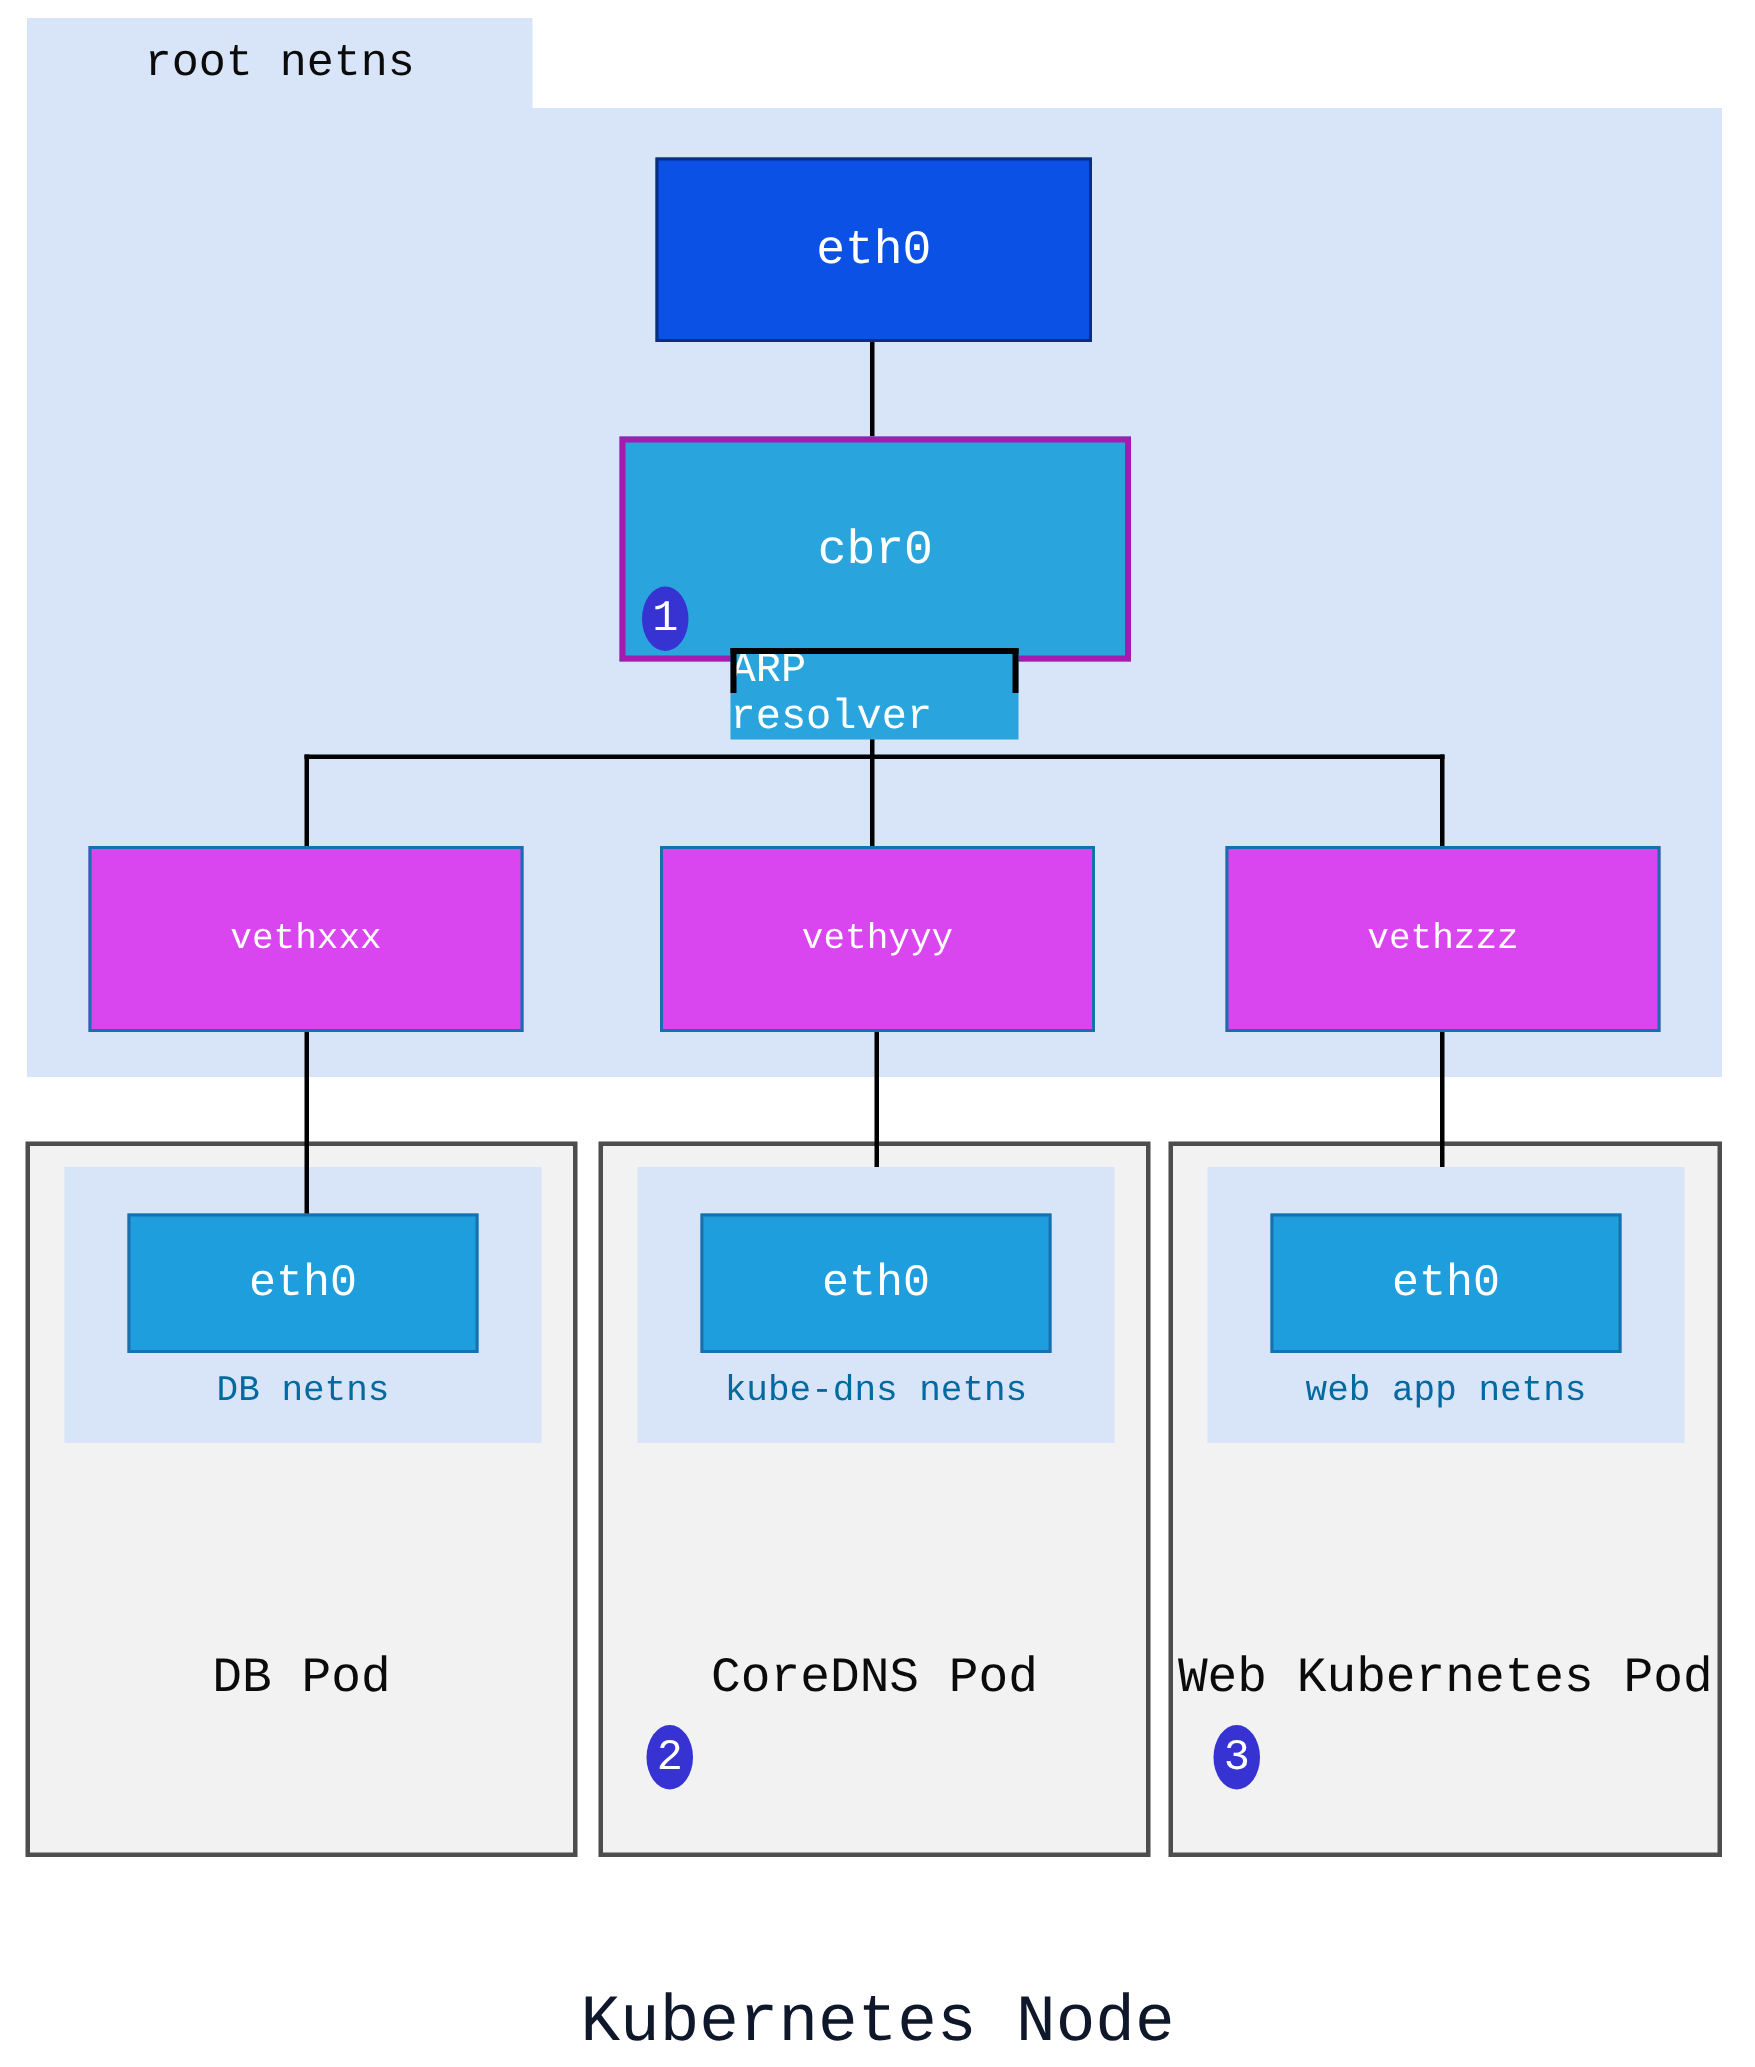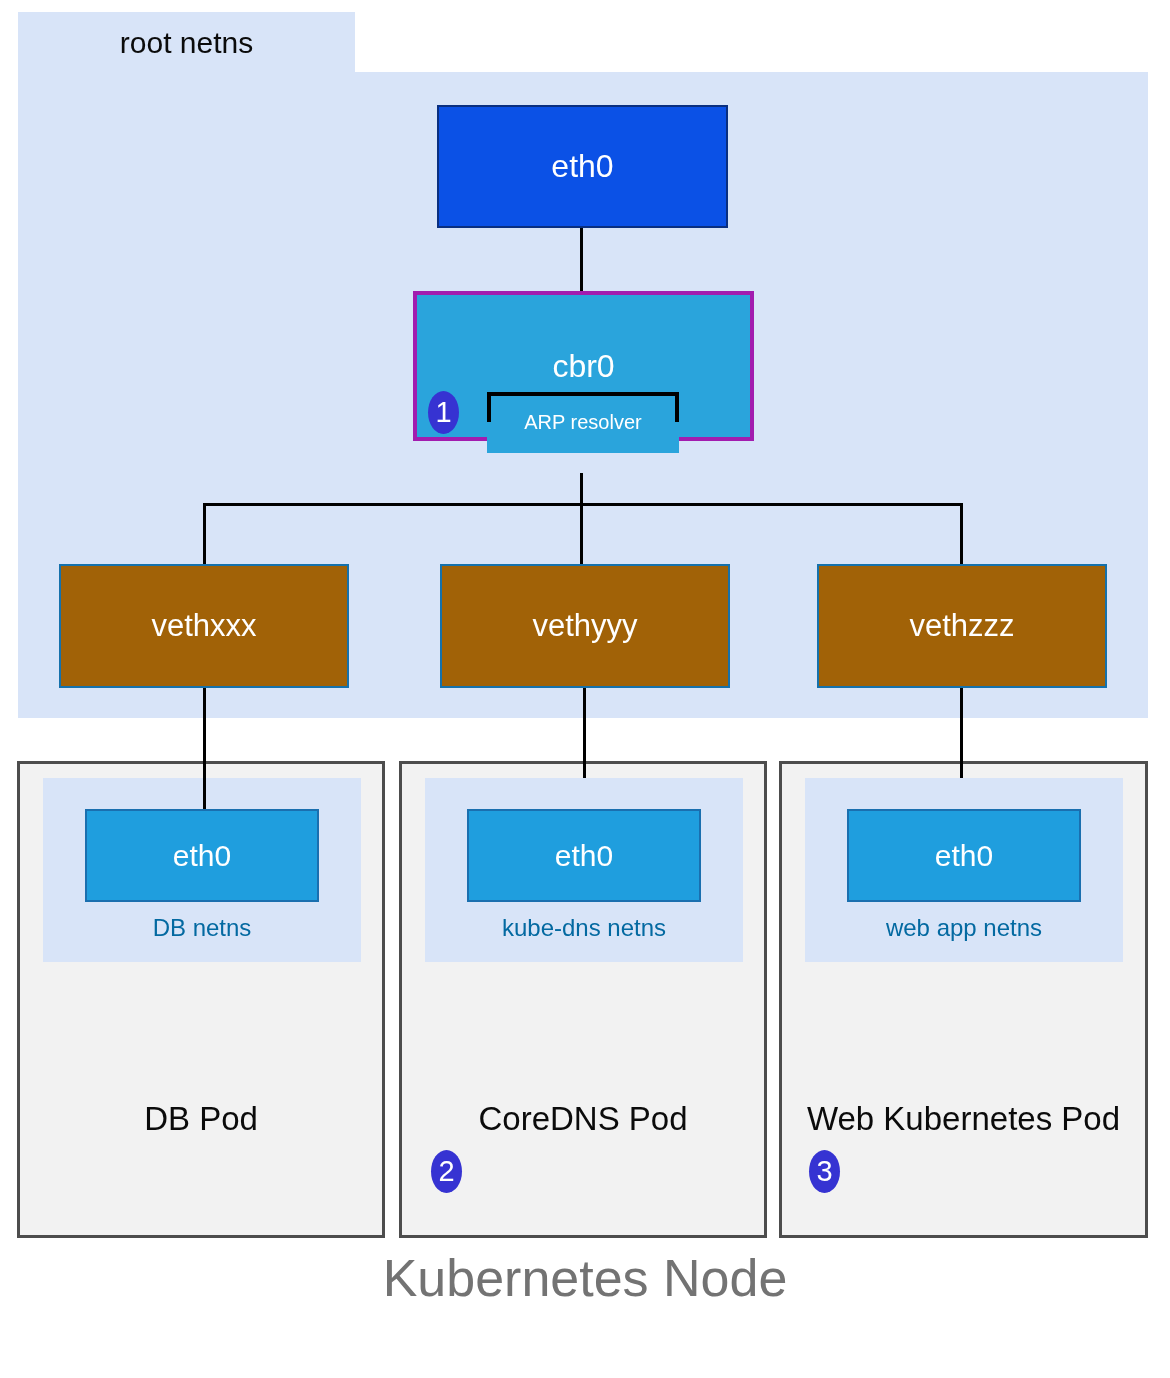--- a/index.html
+++ b/index.html
@@ -1,20 +1,20 @@
 <!DOCTYPE html>
 <html><head>
 <meta charset="utf-8">
 <style>
   html,body{margin:0;padding:0;background:#ffffff;}
   .canvas{
     position:relative;
     width:1170px;height:1378px;
     background:#ffffff;
-    font-family:Liberation Sans, sans-serif;
+    font-family:Liberation Mono, monospace;
     color:#111;
     overflow:hidden;
   }
   
   .rootns-tab{
     position:absolute;left:18px;top:12px;width:337px;height:61px;
     background:#d8e4f8;z-index:0;
     display:flex;align-items:center;justify-content:center;
   }
   .rootns-tab span{font-size:30px;color:#0b0b0b;}
@@ -34,30 +34,30 @@
   }
   .eth0-top{
     left:437px;top:105px;width:291px;height:123px;
     background:#0b51e6;border:2px solid #0a2f80;font-size:32px;
   }
   .cbr0{
     left:413px;top:291px;width:341px;height:150px;
     background:#2aa4dc;border:4px solid #a21caf;font-size:32px;
   }
   .arp{
-    left:487px;top:392px;width:192px;height:61px;
-    background:#2aa4dc;z-index:5;font-size:20px;text-align:center;
+    left:487px;top:432px;width:192px;height:61px;
+    background:#2aa4dc;z-index:5;font-size:28px;
   }
   .arp::before{
     content:"";position:absolute;left:0;right:0;top:0;height:30px;
     border:4px solid #000;border-bottom:none;box-sizing:border-box;
   }
   .veth{
     top:564px;width:290px;height:124px;
-    background:#a16207;border:2px solid #1571ac;font-size:31px;
+    background:#d946ef;border:2px solid #1571ac;font-size:24px;
   }
   
   .pod{
     position:absolute;top:761px;width:368px;height:477px;
     background:#f2f2f2;border:3px solid #4d4d4d;
     box-sizing:border-box;z-index:1;
   }
   .netns-inner{
     position:absolute;left:23px;top:14px;width:318px;height:184px;
     background:#d8e4f8;
@@ -77,22 +77,22 @@
     text-align:center;font-size:33px;color:#0b0b0b;
   }
   
   .badge{
     position:absolute;width:31px;height:43px;border-radius:50%;
     background:#3633d2;color:#fff;z-index:6;
     display:flex;align-items:center;justify-content:center;
     font-size:29px;
   }
   .node-title{
-    position:absolute;left:0;top:1248px;width:100%;
-    text-align:center;font-size:52px;color:#737373;
+    position:absolute;left:0;top:1324px;width:100%;
+    text-align:center;font-size:44px;color:#0f172a;
   }
 </style>
 </head>
 <body>
 
 <div class="canvas">
 
   <div class="rootns-tab">
     <span>root netns</span>
   </div>

